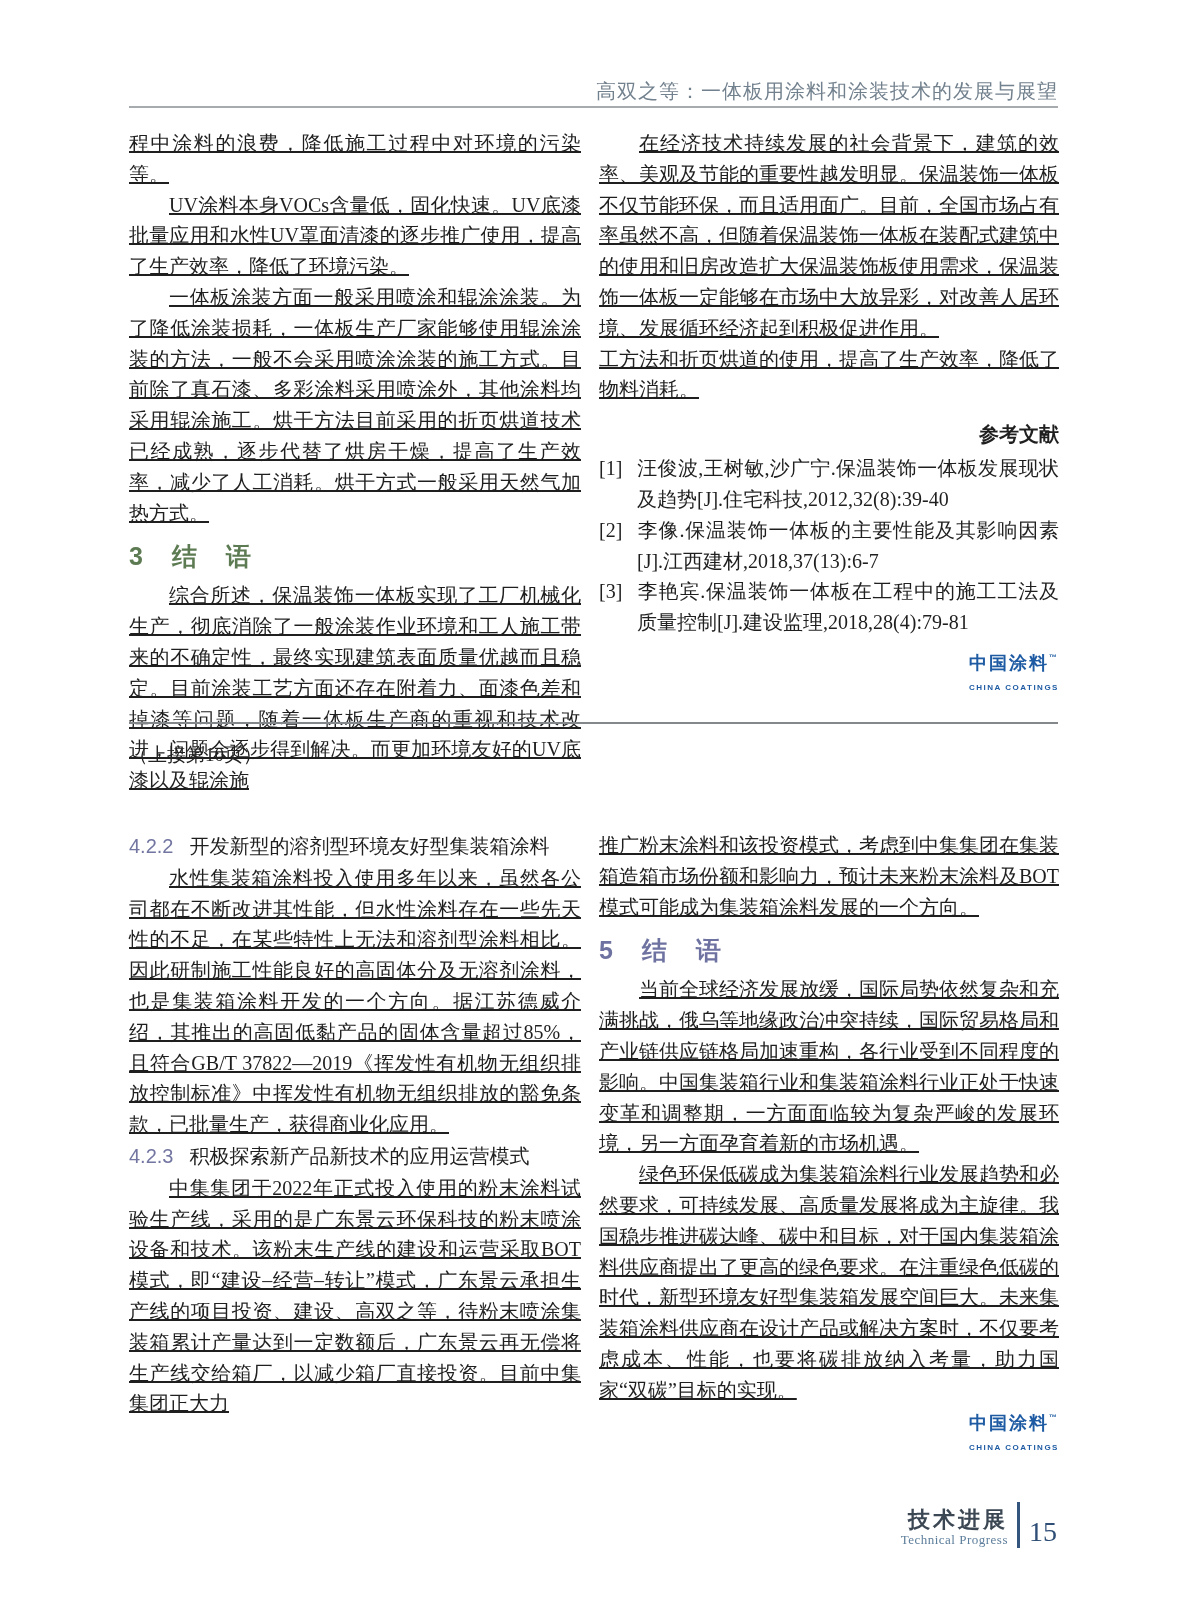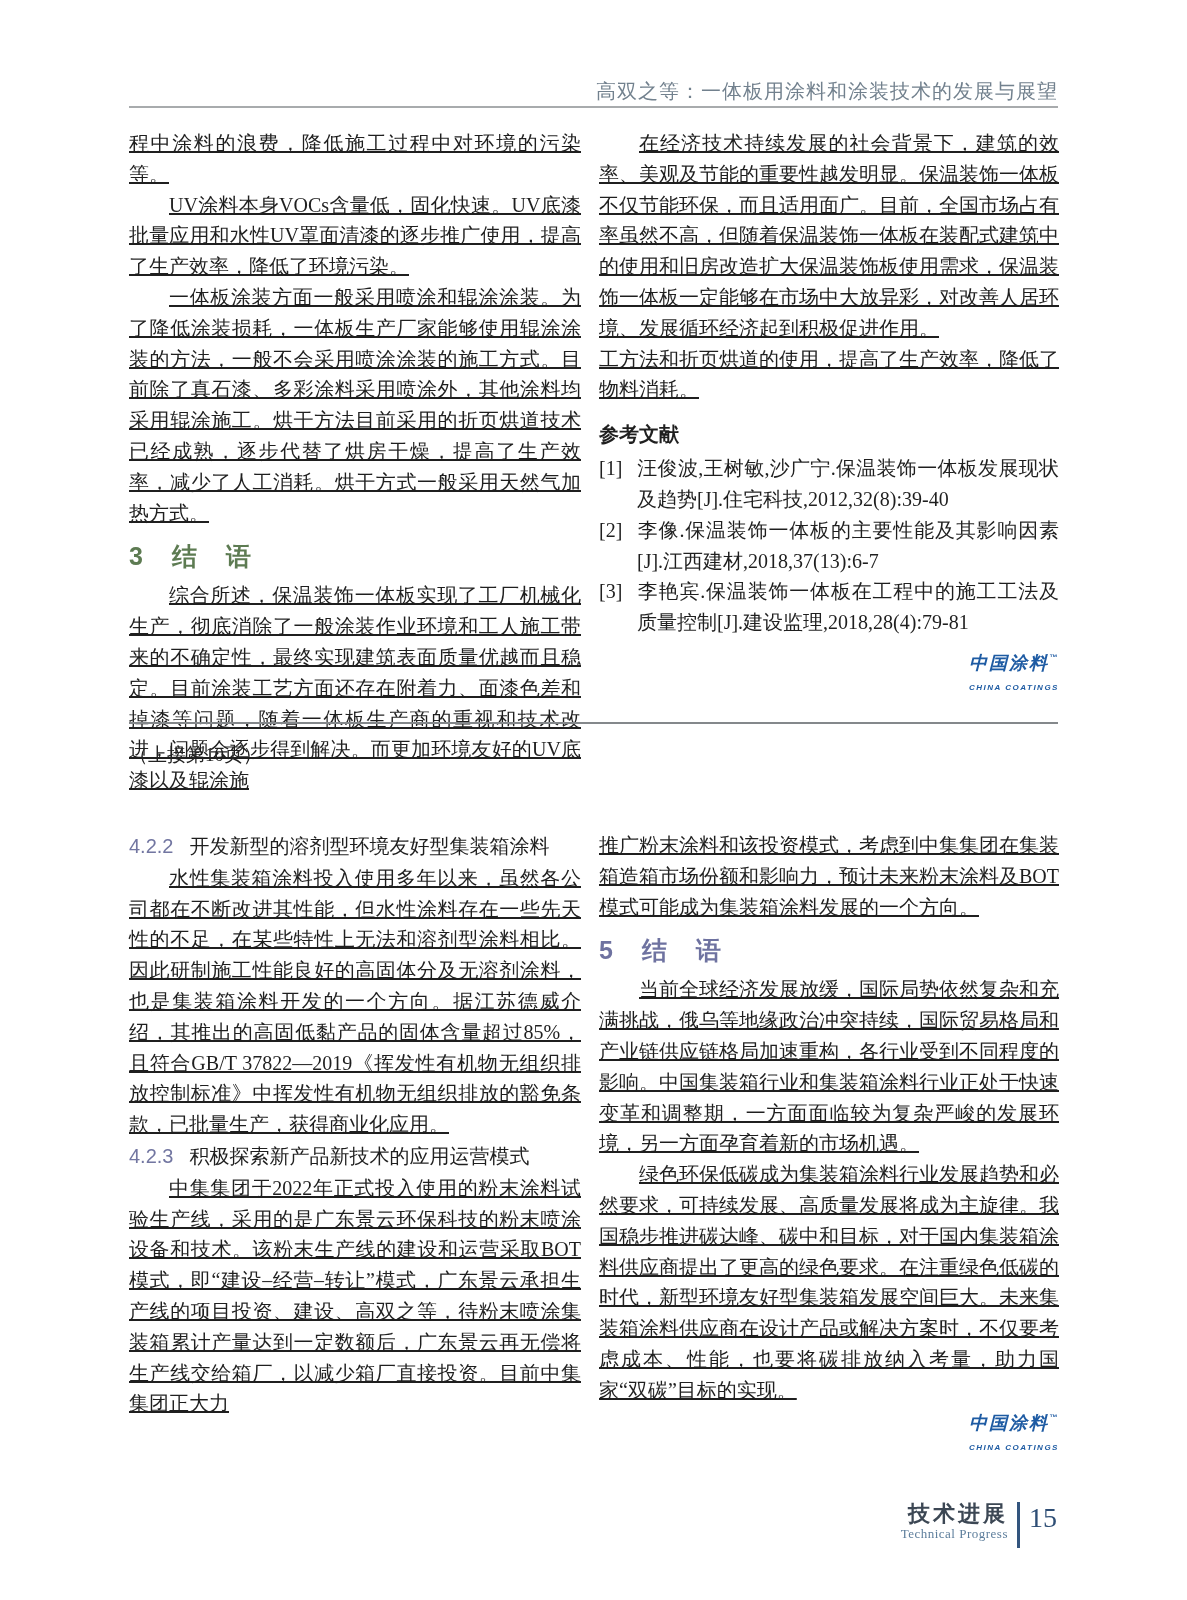--- a/index.html
+++ b/index.html
@@ -40,42 +40,42 @@
   .h-slate{color:#6e72a0;}
   
   .h-sub{margin:1px 0;font-size:20px;line-height:30.8px;}
   .h-sub .num{
     font-family:"Liberation Sans","DejaVu Sans",sans-serif;
     color:#7276a1;margin-right:16px;
   }
   .h-sub .ttl{color:#1f1f1f;}
   
   .ref-head{
-    margin:14px 0 4px 0;text-align:left;font-weight:bold;font-size:20px;line-height:30px;
+    margin:14px 0 4px 0;text-align:right;font-weight:bold;font-size:20px;line-height:30px;
   }
   .ref-item{
     margin:0;font-size:20px;line-height:30.8px;text-align:justify;
     padding-left:38px;text-indent:-38px;word-break:break-all;
   }
   .ref-item .ref-label{display:inline-block;width:38px;text-indent:0;}
   
   .logo-wrap{text-align:right;margin-top:16px;}
-  .logo{display:inline-block;text-align:center;line-height:1;font-style:italic;}
+  .logo{display:inline-block;text-align:center;line-height:1;}
   .logo-cn{
     font-family:"Liberation Sans","DejaVu Sans",sans-serif;font-weight:bold;
     font-size:18px;color:#1e5ba3;letter-spacing:2px;white-space:nowrap;
   }
   .logo-tm{font-size:8px;vertical-align:top;color:#1e5ba3;}
   .logo-en{
     font-family:"Liberation Sans","DejaVu Sans",sans-serif;font-weight:bold;
     font-size:8px;color:#1e5ba3;letter-spacing:1.5px;margin-top:12px;
   }
   
   .footer{
-    right:130px;bottom:52px;display:flex;align-items:flex-start;margin-top:36px;
+    right:130px;bottom:52px;display:flex;align-items:flex-end;margin-top:36px;
   }
   .footer-txt{text-align:right;margin-right:9px;}
   .footer-cn{
     font-family:"Liberation Sans","DejaVu Sans",sans-serif;font-weight:bold;
     font-size:22px;color:#3c4754;letter-spacing:3px;line-height:24px;
   }
   .footer-en{
     font-size:13px;color:#5c7d9b;line-height:16px;letter-spacing:0.5px;
   }
   .footer-bar{width:3px;height:46px;background:#33557e;margin-right:9px;}

